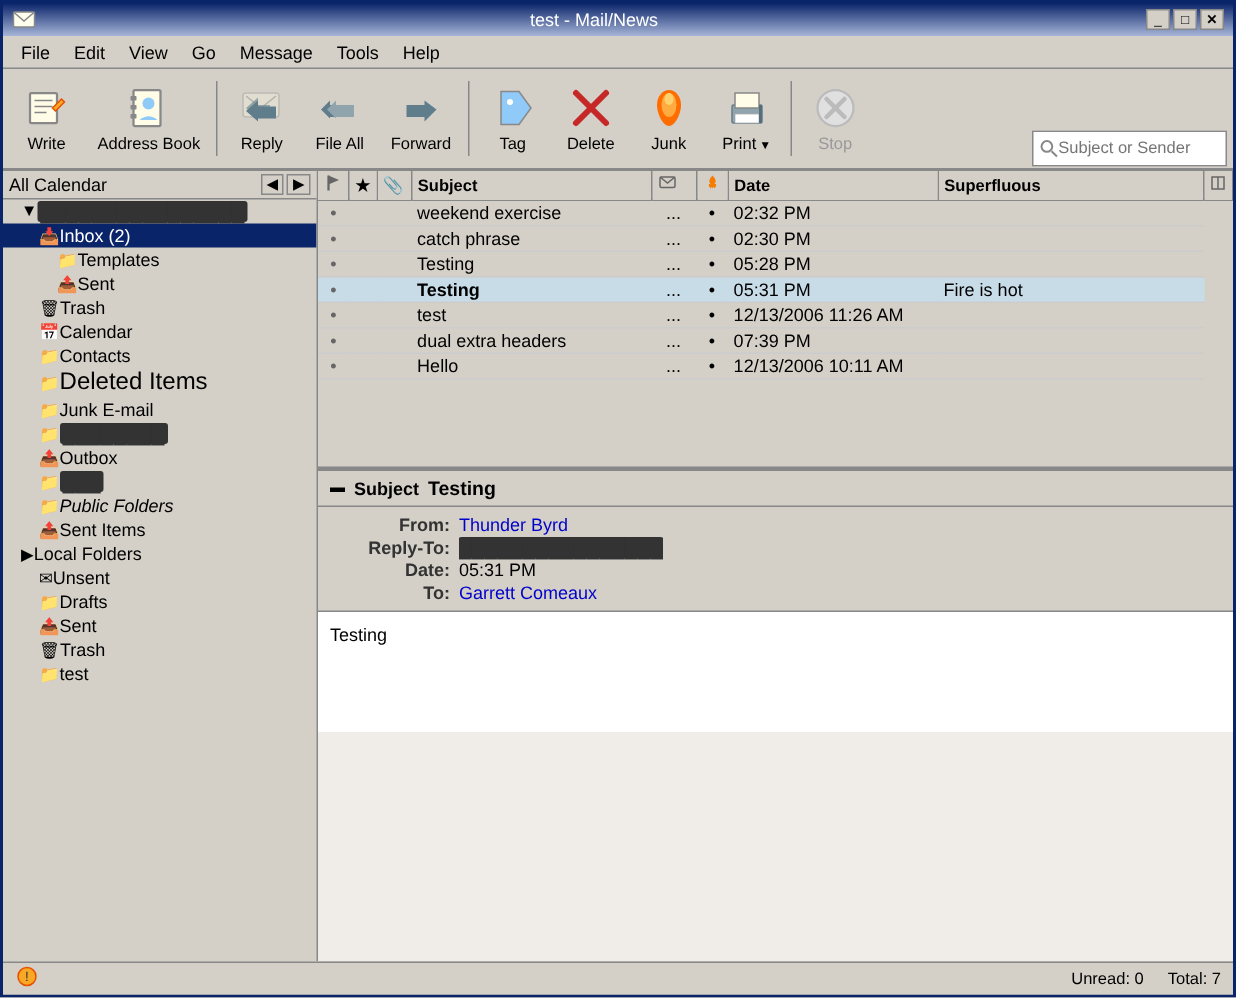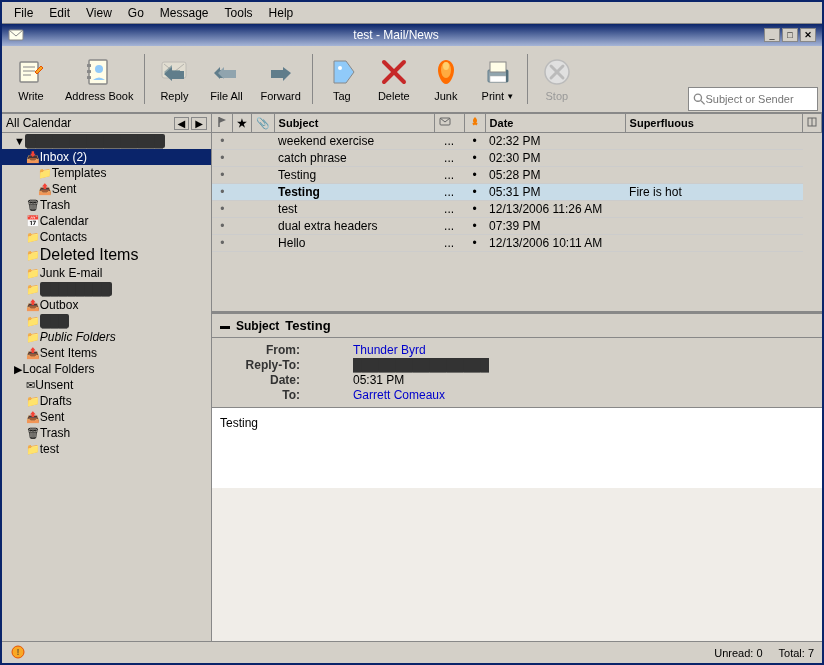--- a/index.html
+++ b/index.html
@@ -163,65 +163,65 @@
       background: #d4d0c8;
       border-bottom: 1px solid #888;
       padding: 4px 8px;
       display: flex;
       align-items: center;
     }
     .preview-collapse { margin-right: 6px; cursor: pointer; font-size: 10px; }
     .preview-fields { padding: 4px 8px; background: #d4d0c8; border-bottom: 1px solid #888; }
     .preview-field { display: flex; align-items: center; margin: 1px 0; font-size: 12px; }
     .preview-field-label { font-weight: bold; text-align: right; width: 80px; margin-right: 6px; color: #333; }
-    .preview-field-value { color: #000; margin-left: 47px; }
+    .preview-field-value { color: #000; }
     .preview-field-value a { color: #0000cc; text-decoration: none; }
     .preview-body { padding: 8px; font-size: 12px; background: white; min-height: 80px; }
 
     
     #statusbar {
       background: #d4d0c8;
       border-top: 1px solid #888;
       display: flex;
       align-items: center;
       justify-content: space-between;
       padding: 2px 8px;
       height: 22px;
       font-size: 11px;
     }
     .status-right { display: flex; gap: 16px; }
   </style>
 </head>
 <body>
 
 <div id="app" style="width:824px; height:665px; display:flex; flex-direction:column; border:2px solid #0a246a;">
+
+  <div id="titlebar">
+    <div style="width:16px;height:16px;margin-right:4px;">
+      <svg width="16" height="16" viewBox="0 0 16 16">
+          <rect width="14" height="10" x="1" y="3" rx="1" fill="#ffe" stroke="#888"></rect>
+          <polyline points="1,3 8,9 15,3" fill="none" stroke="#888"></polyline>
+        </svg>
+    </div>
+    <div class="title">test - Mail/News</div>
+    <div class="win-controls">
+      <div class="win-btn">_</div>
+      <div class="win-btn">□</div>
+      <div class="win-btn" style="font-weight:bold;">✕</div>
+    </div>
+  </div>
 
   <div id="menubar">
     <div class="menu-item">File</div>
     <div class="menu-item">Edit</div>
     <div class="menu-item">View</div>
     <div class="menu-item">Go</div>
     <div class="menu-item">Message</div>
     <div class="menu-item">Tools</div>
     <div class="menu-item">Help</div>
-  </div>
-
-  <div id="titlebar">
-    <div style="width:16px;height:16px;margin-right:4px;">
-      <svg width="16" height="16" viewBox="0 0 16 16">
-          <rect width="14" height="10" x="1" y="3" rx="1" fill="#ffe" stroke="#888"></rect>
-          <polyline points="1,3 8,9 15,3" fill="none" stroke="#888"></polyline>
-        </svg>
-    </div>
-    <div class="title">test - Mail/News</div>
-    <div class="win-controls">
-      <div class="win-btn">_</div>
-      <div class="win-btn">□</div>
-      <div class="win-btn" style="font-weight:bold;">✕</div>
-    </div>
   </div>
 
   <div id="toolbar">
 
 
     <div class="toolbar-btn">
       <div class="toolbar-icon">
         <svg width="32" height="32" viewBox="0 0 32 32">
           <rect x="5" y="6" width="18" height="20" rx="1" fill="#fffde7" stroke="#888" stroke-width="1.5"></rect>
           <line x1="8" y1="11" x2="20" y2="11" stroke="#888" stroke-width="1"></line>

